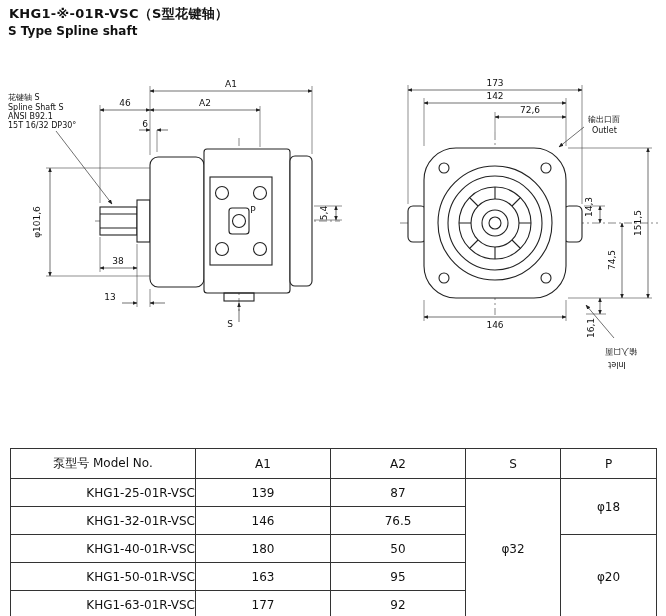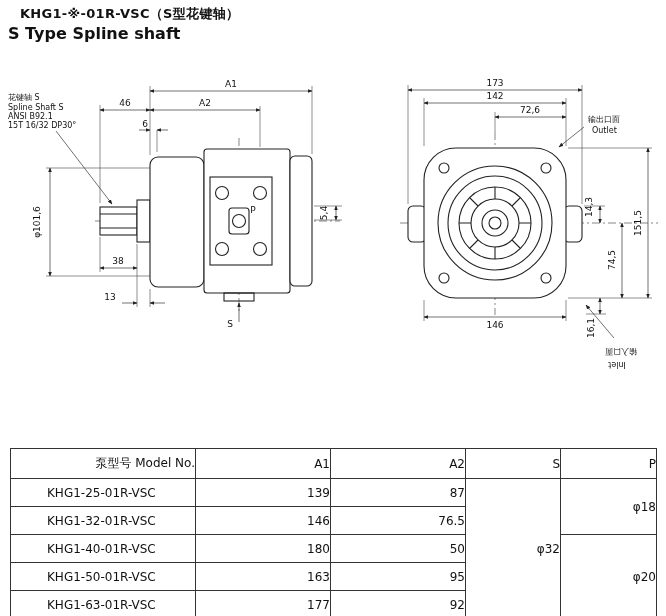--- a/index.html
+++ b/index.html
@@ -1,43 +1,43 @@
 <!DOCTYPE html>
 <html><head>
 <meta charset="utf-8">
 <style>
   html,body{margin:0;padding:0;}
   body{
     width:666px;height:616px;position:relative;background:#ffffff;
     font-family:"DejaVu Sans","Liberation Sans",sans-serif;color:#111;
     overflow:hidden;
   }
-  .title1{position:absolute;top:5px;left:20px;font-size:13px;font-weight:bold;letter-spacing:.3px;}
-  .title2{position:absolute;top:24px;left:8px;font-size:16px;font-weight:bold;}
+  .title1{position:absolute;top:5px;left:9px;font-size:13px;font-weight:bold;letter-spacing:.3px;}
+  .title2{position:absolute;top:24px;left:8px;font-size:12px;font-weight:bold;}
   svg{position:absolute;top:0;left:0;}
   svg text{font-family:"DejaVu Sans","Liberation Sans",sans-serif;fill:#111;}
   .t{font-size:9px;text-anchor:middle;}
   .tn{font-size:8px;text-anchor:start;}
   .tr90{font-size:9px;text-anchor:middle;}
   .cl line{stroke:#555;stroke-width:.7;stroke-dasharray:8 3 2 3;}
   .body rect,.body circle,.body path,.body line{stroke:#222;stroke-width:1.1;fill:none;}
   .body .fillw{fill:#ffffff;}
   .ext line{stroke:#444;stroke-width:.6;}
   .dim line{stroke:#333;stroke-width:.7;}
   .leader line{stroke:#333;stroke-width:.7;}
   table.spec{
     position:absolute;top:448px;left:10px;width:646px;
     border-collapse:collapse;font-size:12px;table-layout:fixed;
   }
   table.spec th,table.spec td{
-    border:1px solid #333;text-align:right;font-weight:normal;
+    border:1px solid #333;text-align:center;font-weight:normal;
     padding:0;height:27px;overflow:hidden;white-space:nowrap;
   }
   table.spec thead th{height:29px;}
-  table.spec td.model{text-align:left;padding-left:36px;}
+  table.spec td.model{text-align:right;padding-left:36px;}
   col.c-model{width:185px;} col.c-a1{width:135px;} col.c-a2{width:135px;}
   col.c-s{width:95px;} col.c-p{width:96px;}
 </style>
 </head>
 <body>
 
 <div class="title1">KHG1-※-01R-VSC（S型花键轴）</div>
 <div class="title2">S Type Spline shaft</div>
 
 <svg width="666" height="442" viewBox="0 0 666 442">

